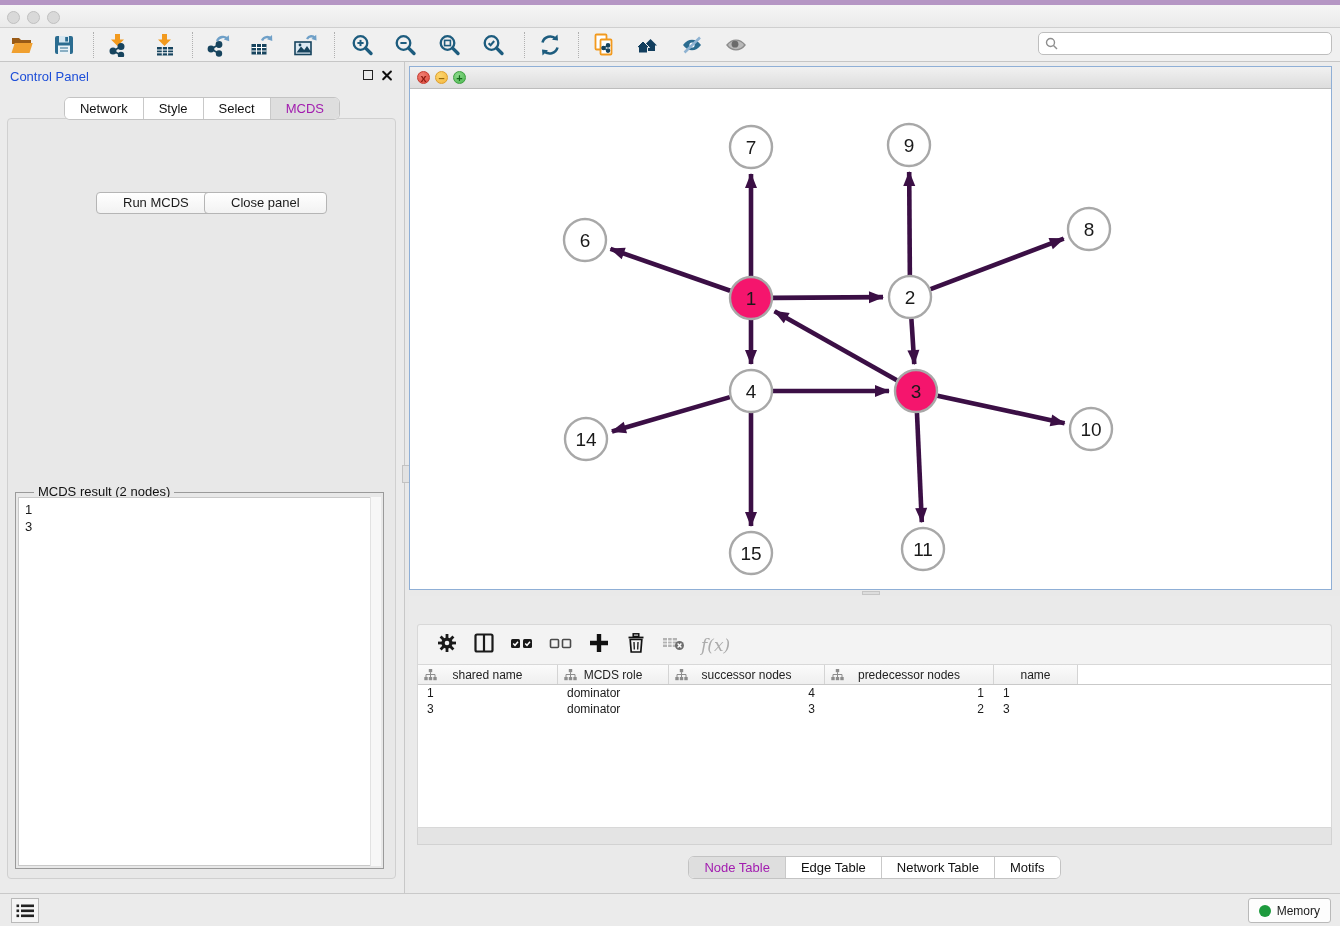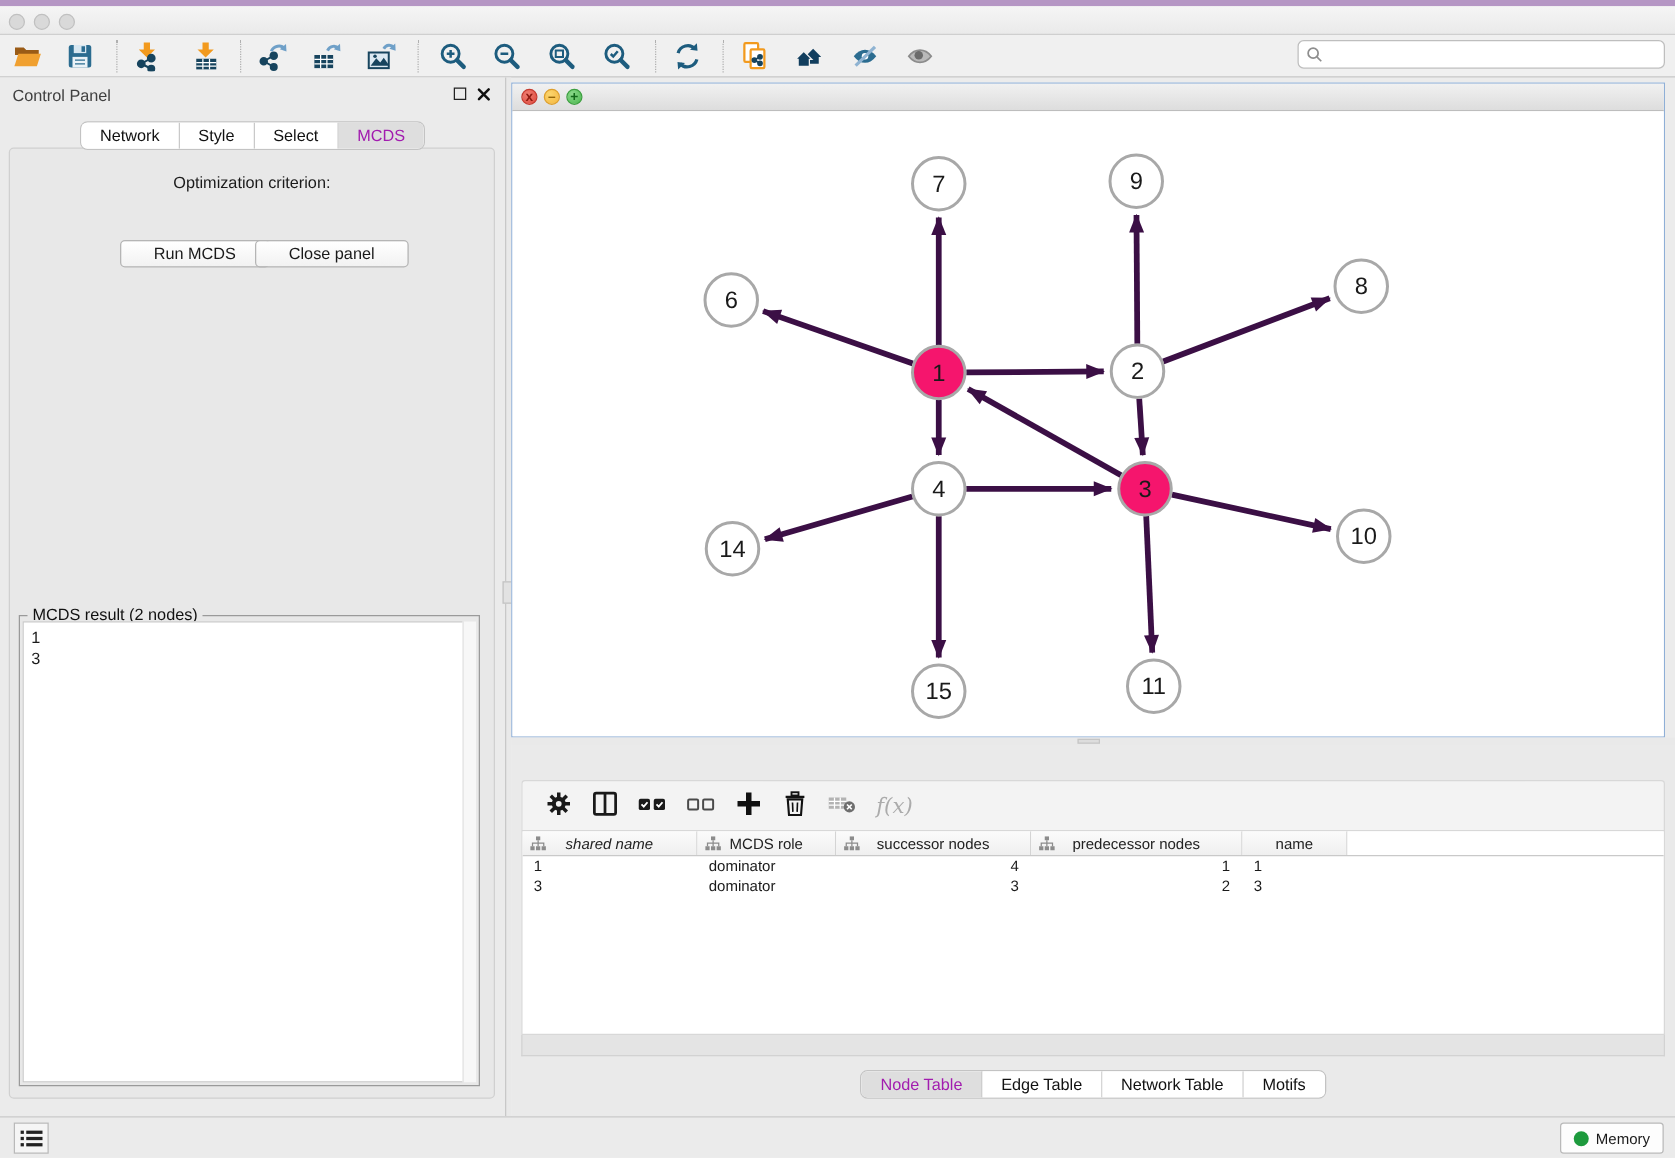--- a/index.html
+++ b/index.html
@@ -19,21 +19,21 @@
              background:#F0F0F0; border-bottom:1px solid #C6C6C6; }
   .tbtn { position:absolute; top:4px; width:26px; height:26px; display:flex; align-items:center; justify-content:center; }
   .tsep { position:absolute; top:4px; width:0; height:26px; border-left:1px dotted #B0B0B0; }
   .searchbox { position:absolute; right:8px; top:4px; width:294px; height:23px; background:#fff;
                border:1px solid #BEBEBE; border-radius:5px; display:flex; align-items:center; padding-left:6px; }
   .searchbox input { border:none; outline:none; flex:1; font-size:12px; font-family:inherit; background:transparent; margin-left:4px; }
 
   
   .control-panel { position:absolute; left:0; top:62px; width:404px; height:831px; background:#EBEBEB; }
   .panel-head { position:absolute; left:0; top:0; right:0; height:28px; }
-  .panel-head .ptitle { position:absolute; left:10px; top:7px; font-size:13px; color:#404040; }
+  .panel-head .ptitle { position:absolute; left:10px; top:7px; font-size:13px; color:#1d4ed8; }
   .float-ico { position:absolute; width:10px; height:10px; border:1.5px solid #222; }
   .close-ico { position:absolute; width:11px; height:11px; }
   .close-ico:before, .close-ico:after { content:""; position:absolute; left:5px; top:-1px; width:2.4px; height:13px; background:#111; border-radius:1px; }
   .close-ico:before { transform:rotate(45deg); } .close-ico:after { transform:rotate(-45deg); }
 
   .seg { display:inline-flex; border:1px solid #C3C3C3; border-radius:6px; overflow:hidden; background:#fff; }
   .seg .tab { padding:3px 15px; font-size:13px; background:#fff; color:#111; border-right:1px solid #C9C9C9; white-space:nowrap; }
   .seg .tab:last-child { border-right:none; }
   .seg .tab.sel { background:#DEDEDE; color:#a21caf; }
   .cp-tabs { position:absolute; left:0; right:0; top:35px; text-align:center; z-index:2; }
@@ -44,21 +44,21 @@
   .dropdown { position:absolute; left:38px; right:44px; top:40px; height:23px; background:#fff;
               border:1px solid #B9B9B9; border-radius:4px; display:flex; align-items:center; padding:0 8px; font-size:13px; }
   .dropdown .chev { margin-left:auto; display:flex; flex-direction:column; gap:2px; }
   .dropdown .chev i { width:0; height:0; border-left:4px solid transparent; border-right:4px solid transparent; }
   .chev .up { border-bottom:5px solid #555; } .chev .dn { border-top:5px solid #555; }
   .btn { position:absolute; height:22px; background:linear-gradient(#FFFFFF,#F2F2F2); border:1px solid #B5B5B5;
          border-radius:4px; font-size:13px; text-align:center; line-height:20px; padding:0 26px; }
   .run-btn { left:88px; top:73px; } .close-btn { left:196px; top:73px; }
 
   .groupbox { position:absolute; left:7px; right:11px; top:373px; bottom:9px; border:1px solid #9A9A9A; }
-  .groupbox .legend { position:absolute; left:6px; top:-9px; background:#E8E8E8; padding:0 4px; font-size:13px; color:#111; }
+  .groupbox .legend { position:absolute; left:18px; top:-9px; background:#E8E8E8; padding:0 4px; font-size:13px; color:#111; }
   .groupbox .inner { position:absolute; left:2px; right:2px; top:4px; bottom:2px; background:#fff;
                      border:1px solid #C9C9C9; font-size:13px; line-height:17px; padding:3px 0 0 6px; }
   .groupbox .vscroll { position:absolute; right:2px; top:4px; bottom:2px; width:11px; background:#F7F7F7; border-left:1px solid #E2E2E2; }
 
   
   .vsplit { position:absolute; left:404px; top:62px; width:5px; bottom:33px; background:#E9E9E9; border-left:1px solid #C8C8C8; }
   .vgrip { position:absolute; left:-3px; top:403px; width:9px; height:18px; background:#E2E2E2; border:1px solid #C2C2C2; }
   .hsplit { position:absolute; left:409px; top:590px; right:0; height:6px; background:#E9E9E9; }
   .hgrip { position:absolute; left:453px; top:1px; width:18px; height:4px; background:#DDD; border:1px solid #C5C5C5; }
 
@@ -261,21 +261,20 @@
     <span class="float-ico" style="right:31px; top:8px"></span>
     <span class="close-ico" style="right:12px; top:8px"></span>
   </div>
   <div class="cp-tabs" id="cp-tabs"><span class="seg">
         <span class="tab">Network</span>
         <span class="tab">Style</span>
         <span class="tab">Select</span>
         <span class="tab sel">MCDS</span>
       </span></div>
   <div class="cp-content">
-    <div class="opt-label">Optimization criterion:</div>
     <div class="btn run-btn">Run MCDS</div>
     <div class="btn close-btn">Close panel</div>
     <div class="groupbox">
       <span class="legend">MCDS result (2 nodes)</span>
       <div class="inner" id="mcds-lines">
           <div>1</div>
           <div>3</div>
         </div>
       <div class="vscroll"></div>
     </div>
@@ -407,21 +406,21 @@
     <span><svg width="24" height="20" viewBox="0 0 24 20">
           <rect x="1" y="5" width="14" height="9" fill="#B3B3B3"></rect>
           <path d="M1 8h14M1 11h14M5.6 5v9M10.2 5v9" stroke="#fff" stroke-width="1"></path>
           <circle cx="17.5" cy="12.5" r="4.5" fill="#6E6E6E"></circle>
           <path d="M15.6 10.6l3.8 3.8M19.4 10.6l-3.8 3.8" stroke="#fff" stroke-width="1.4"></path>
         </svg></span>
     <span class="fx">f(x)</span>
   </div>
   <div class="tp-table">
     <div class="thead" id="tbl-head">
-        <div class="th" style="width: 140px; font-style: italic;">
+        <div class="th" style="width: 140px;">
           <svg class="tree" width="13" height="12" viewBox="0 0 13 12">
             <g fill="#8C8C8C">
               <rect x="4.8" y="0" width="3.4" height="3.2"></rect>
               <rect x="0.3" y="8" width="3.4" height="3.2"></rect>
               <rect x="4.8" y="8" width="3.4" height="3.2"></rect>
               <rect x="9.3" y="8" width="3.4" height="3.2"></rect>
             </g>
             <path d="M6.5 3.2v2.3M2 8V5.5h9V8M6.5 5.5V8" stroke="#8C8C8C" fill="none" stroke-width="1"></path>
           </svg>
           <span>shared name</span>

